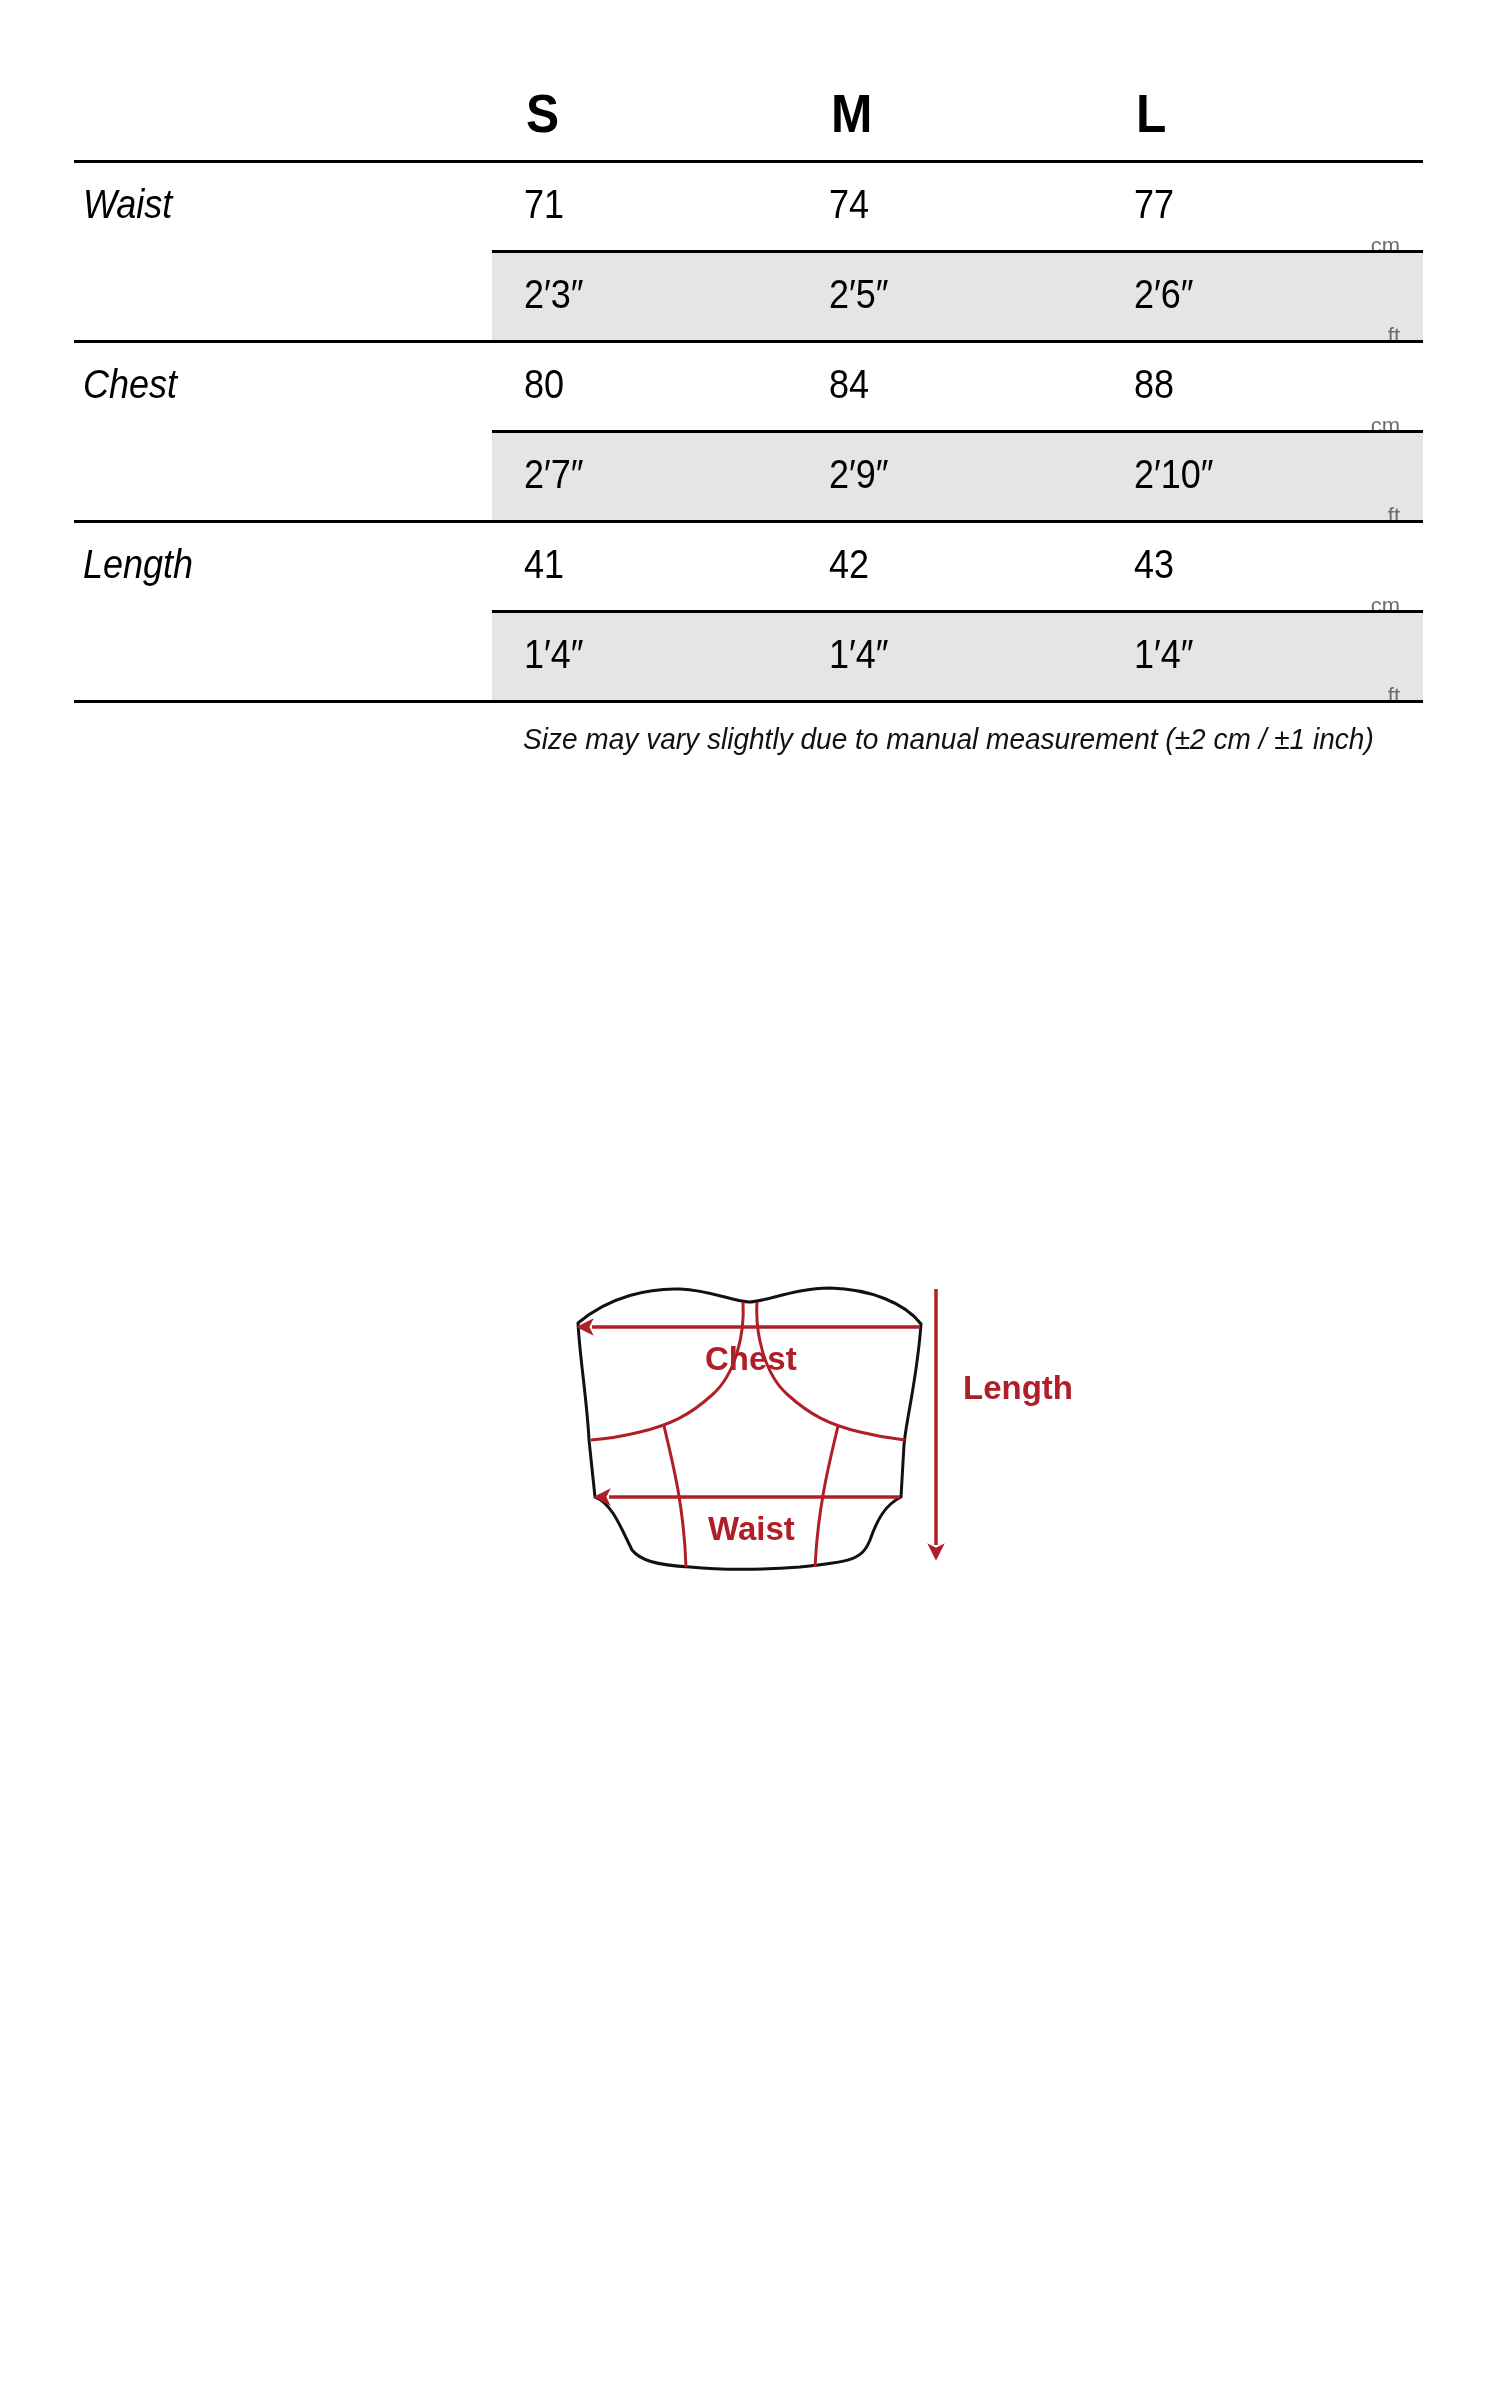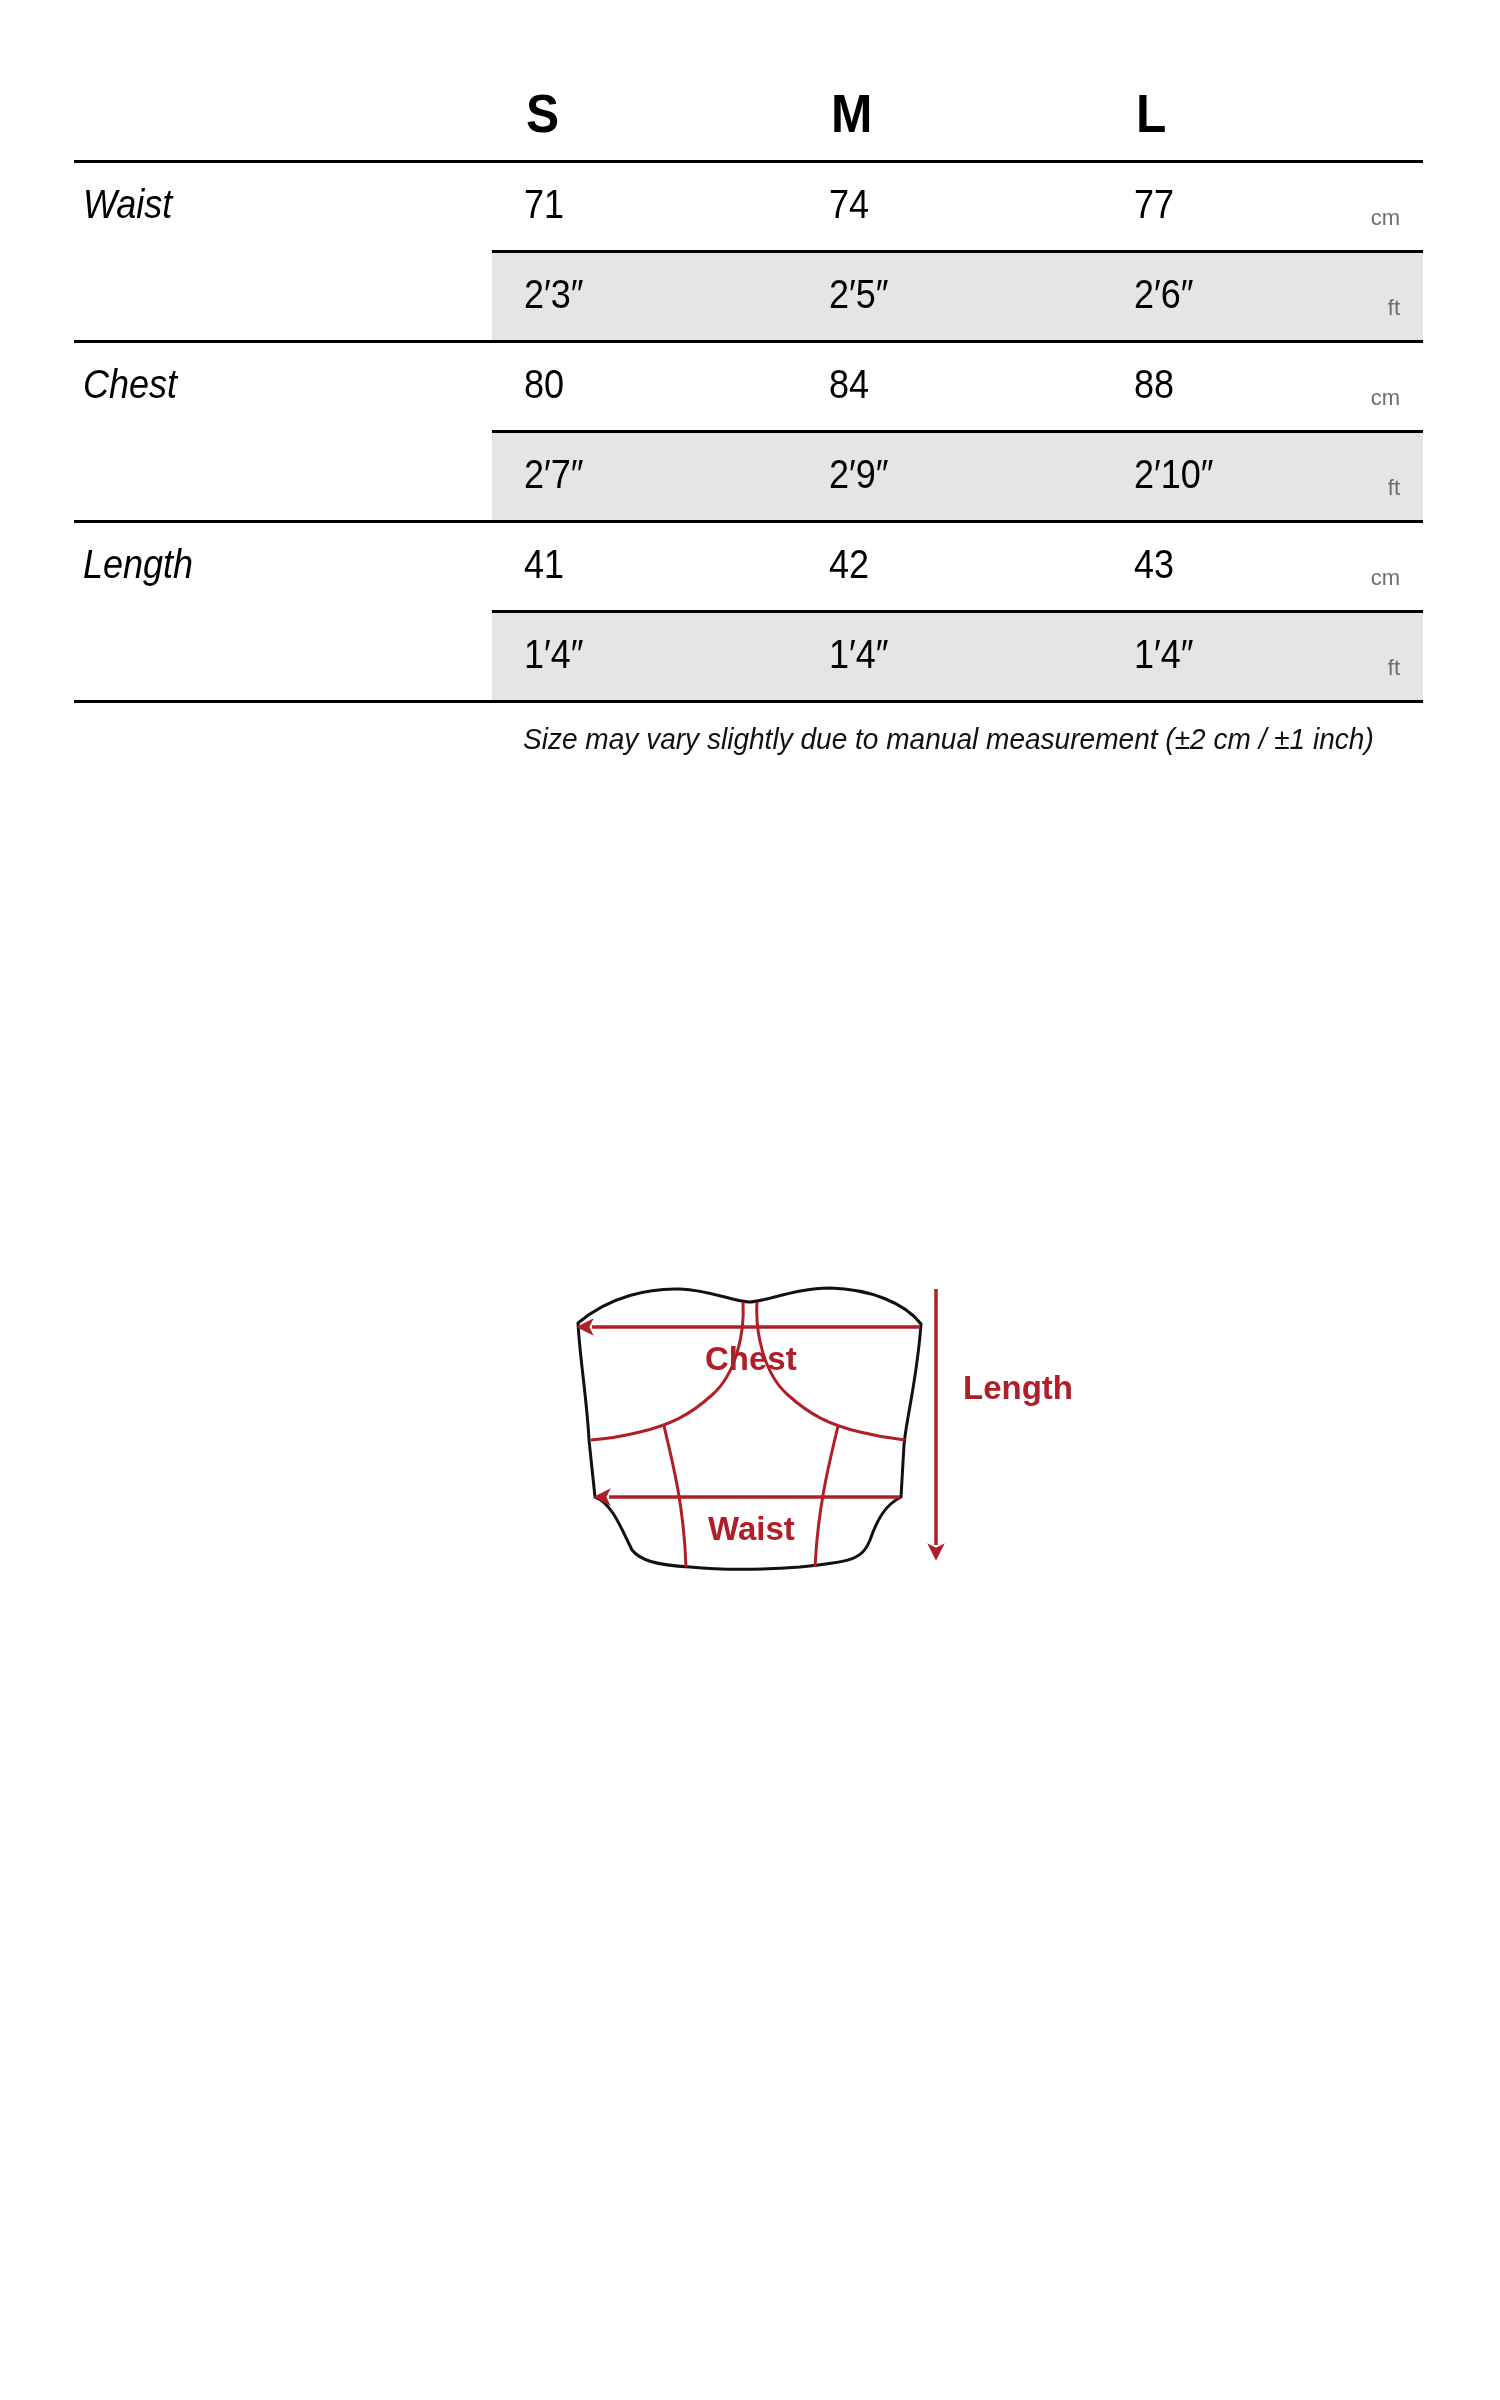--- a/index.html
+++ b/index.html
@@ -15,21 +15,21 @@
 
   .group-label { position: absolute; left: 83px; font-style: italic; font-size: 40px;
                  line-height: 40px; transform: scaleX(0.9); transform-origin: left top; }
 
   .ft-band { position: absolute; left: 492px; width: 931px; height: 87px; background: #e5e5e5; }
 
   .cell { position: absolute; font-size: 40px; line-height: 40px;
           transform: scaleX(0.9); transform-origin: left top; white-space: nowrap; }
 
   .unit { position: absolute; font-size: 22px; line-height: 22px; color: #6d6d6d;
-          text-align: right; width: 60px; left: 1340px; }
+          text-align: right; width: 60px; left: 1340px; margin-top: 28px; }
 
   .note { position: absolute; left: 523px; top: 722px; font-style: italic; font-size: 30px;
           line-height: 34px; white-space: nowrap; color: #111; transform: scaleX(0.935);
           transform-origin: left top; }
 
   .diagram { position: absolute; left: 0; top: 0; width: 1500px; height: 2400px; pointer-events: none; }
   .diagram svg { position: absolute; left: 0; top: 0; }
   .diagram-label { position: absolute; font-weight: bold; color: #b01e28; font-size: 33px;
                    line-height: 33px; white-space: nowrap; }
 </style>

